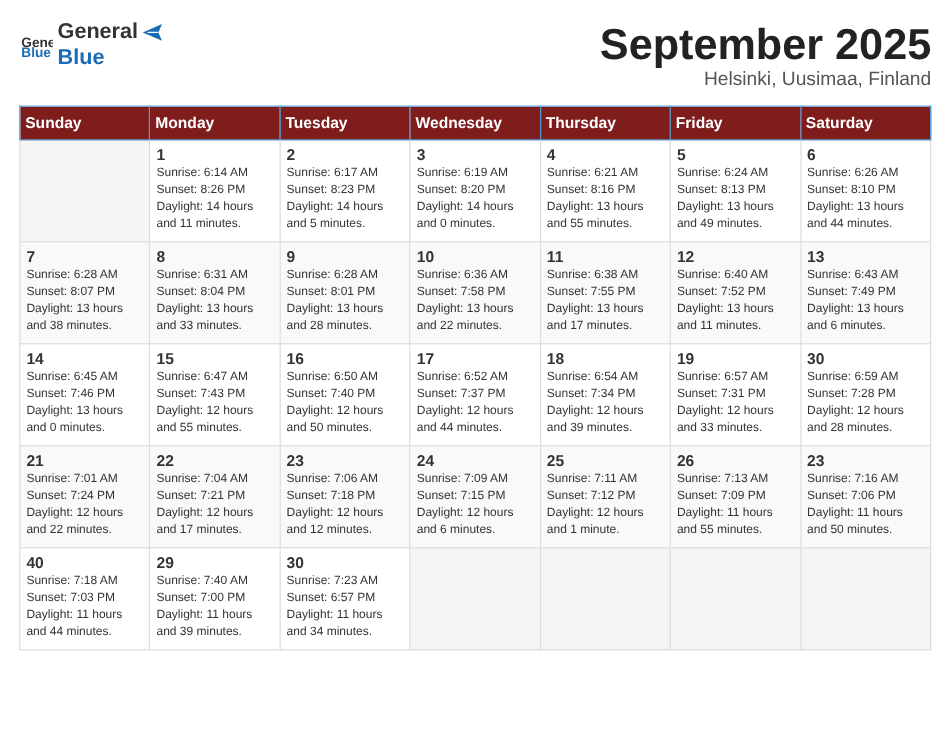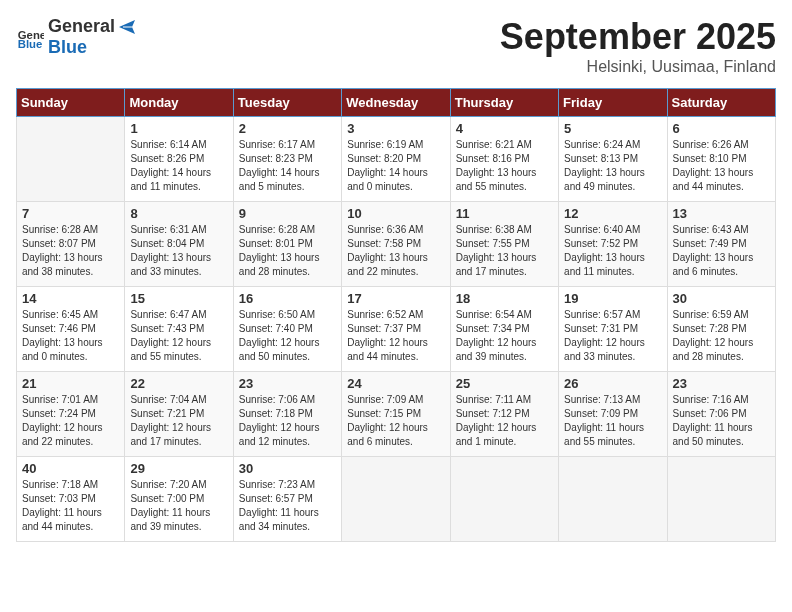--- a/index.html
+++ b/index.html
@@ -322,21 +322,21 @@
       <tr class="week-row">
         <td>
           <span class="day-number">40</span>
           <div class="day-info" style="white-space: pre-line;">Sunrise: 7:18 AM
 Sunset: 7:03 PM
 Daylight: 11 hours
 and 44 minutes.</div>
         </td>
         <td>
           <span class="day-number">29</span>
-          <div class="day-info" style="white-space: pre-line;">Sunrise: 7:20 AM
+          <div class="day-info" style="white-space: pre-line;">Sunrise: 7:40 AM
 Sunset: 7:00 PM
 Daylight: 11 hours
 and 39 minutes.</div>
         </td>
         <td>
           <span class="day-number">30</span>
           <div class="day-info" style="white-space: pre-line;">Sunrise: 7:23 AM
 Sunset: 6:57 PM
 Daylight: 11 hours
 and 34 minutes.</div>

